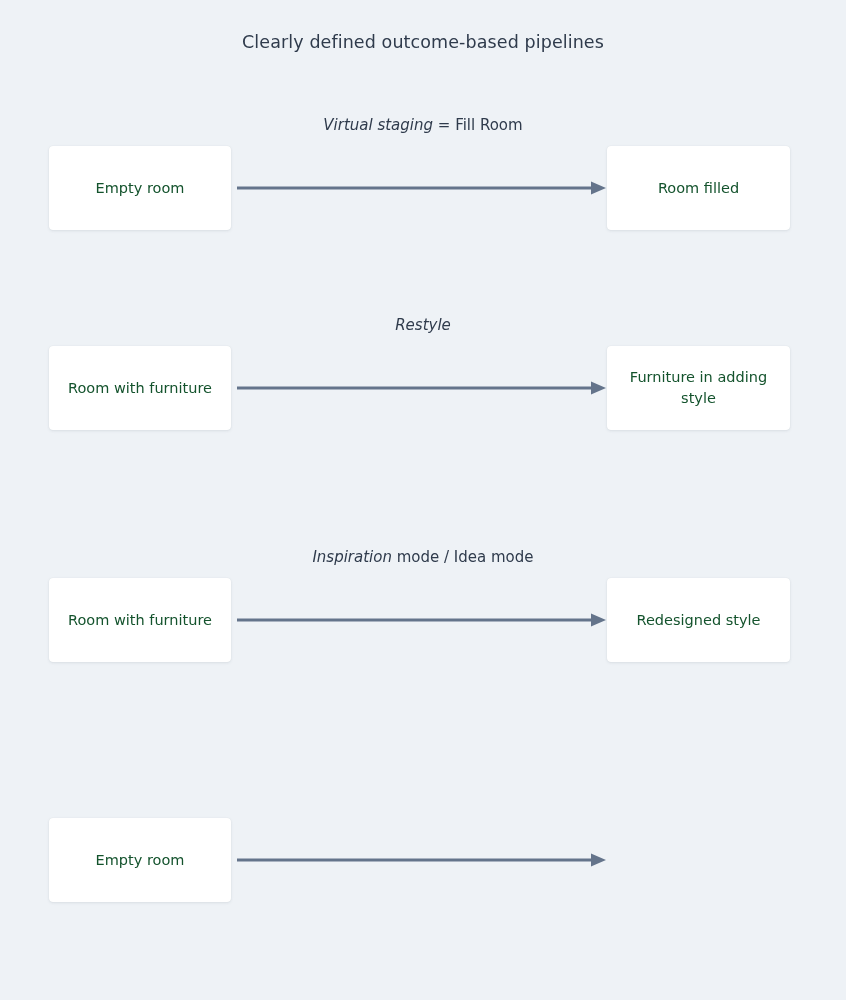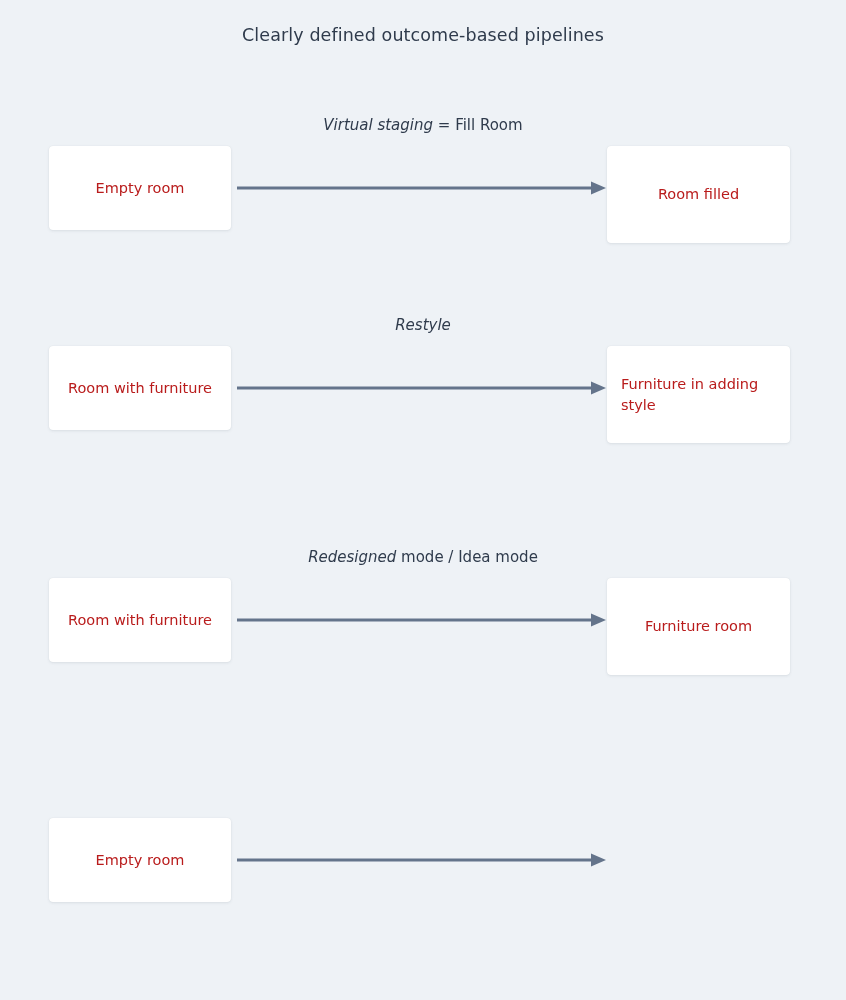--- a/index.html
+++ b/index.html
@@ -15,21 +15,21 @@
     overflow: hidden;
   }
   .canvas {
     position: relative;
     width: 846px;
     height: 1000px;
   }
   .page-title {
     position: absolute;
     left: 0;
-    top: 25px;
+    top: 32px;
     width: 846px;
     text-align: center;
     font-size: 17.5px;
     color: #2f3b4c;
     letter-spacing: 0.1px;
   }
   .pipeline-row {
     position: absolute;
     left: 0;
     width: 846px;
@@ -56,31 +56,32 @@
     box-shadow: 0 1px 3px rgba(40, 56, 80, 0.10), 0 0 1px rgba(40, 56, 80, 0.10);
     display: flex;
     align-items: center;
     justify-content: center;
     box-sizing: border-box;
     padding: 6px 14px;
   }
   .node-label {
     font-size: 14.5px;
     line-height: 21px;
-    color: #b91c1c;
+    color: #14532d;
+    text-align: center;
   }
   .node-left {
     left: 49px;
     width: 182px;
     height: 84px;
   }
   .node-right {
     left: 607px;
     width: 183px;
-    height: 97px;
+    height: 84px;
   }
   .arrow-wrap {
     position: absolute;
     left: 237px;
     width: 370px;
     height: 16px;
     pointer-events: none;
   }
   .arrow-svg {
     display: block;
@@ -133,33 +134,33 @@
         <polygon points="354,1.5 369,8 354,14.5" fill="#64748b"></polygon>
       </svg>
     </div>
     <div class="node-box node-right box-pos">
       <span class="node-label">Furniture in adding style</span>
     </div>
   </div>
 
   <div class="pipeline-row" id="row-3">
     <div class="row-label row-label-pos">
-      <span class="em">Redesigned</span><span class="plain"> mode / Idea mode</span>
+      <span class="em">Inspiration</span><span class="plain"> mode / Idea mode</span>
     </div>
     <div class="node-box node-left box-pos">
       <span class="node-label">Room with furniture</span>
     </div>
     <div class="arrow-wrap arrow-pos">
       <svg class="arrow-svg" width="370" height="16" viewBox="0 0 370 16">
         <line x1="0" y1="8" x2="356" y2="8" stroke="#64748b" stroke-width="3"></line>
         <polygon points="354,1.5 369,8 354,14.5" fill="#64748b"></polygon>
       </svg>
     </div>
     <div class="node-box node-right box-pos">
-      <span class="node-label">Furniture room</span>
+      <span class="node-label">Redesigned style</span>
     </div>
   </div>
 
   <div class="pipeline-row" id="row-4">
     <div class="node-box node-left box-pos">
       <span class="node-label">Empty room</span>
     </div>
     <div class="arrow-wrap arrow-pos">
       <svg class="arrow-svg" width="370" height="16" viewBox="0 0 370 16">
         <line x1="0" y1="8" x2="356" y2="8" stroke="#64748b" stroke-width="3"></line>

